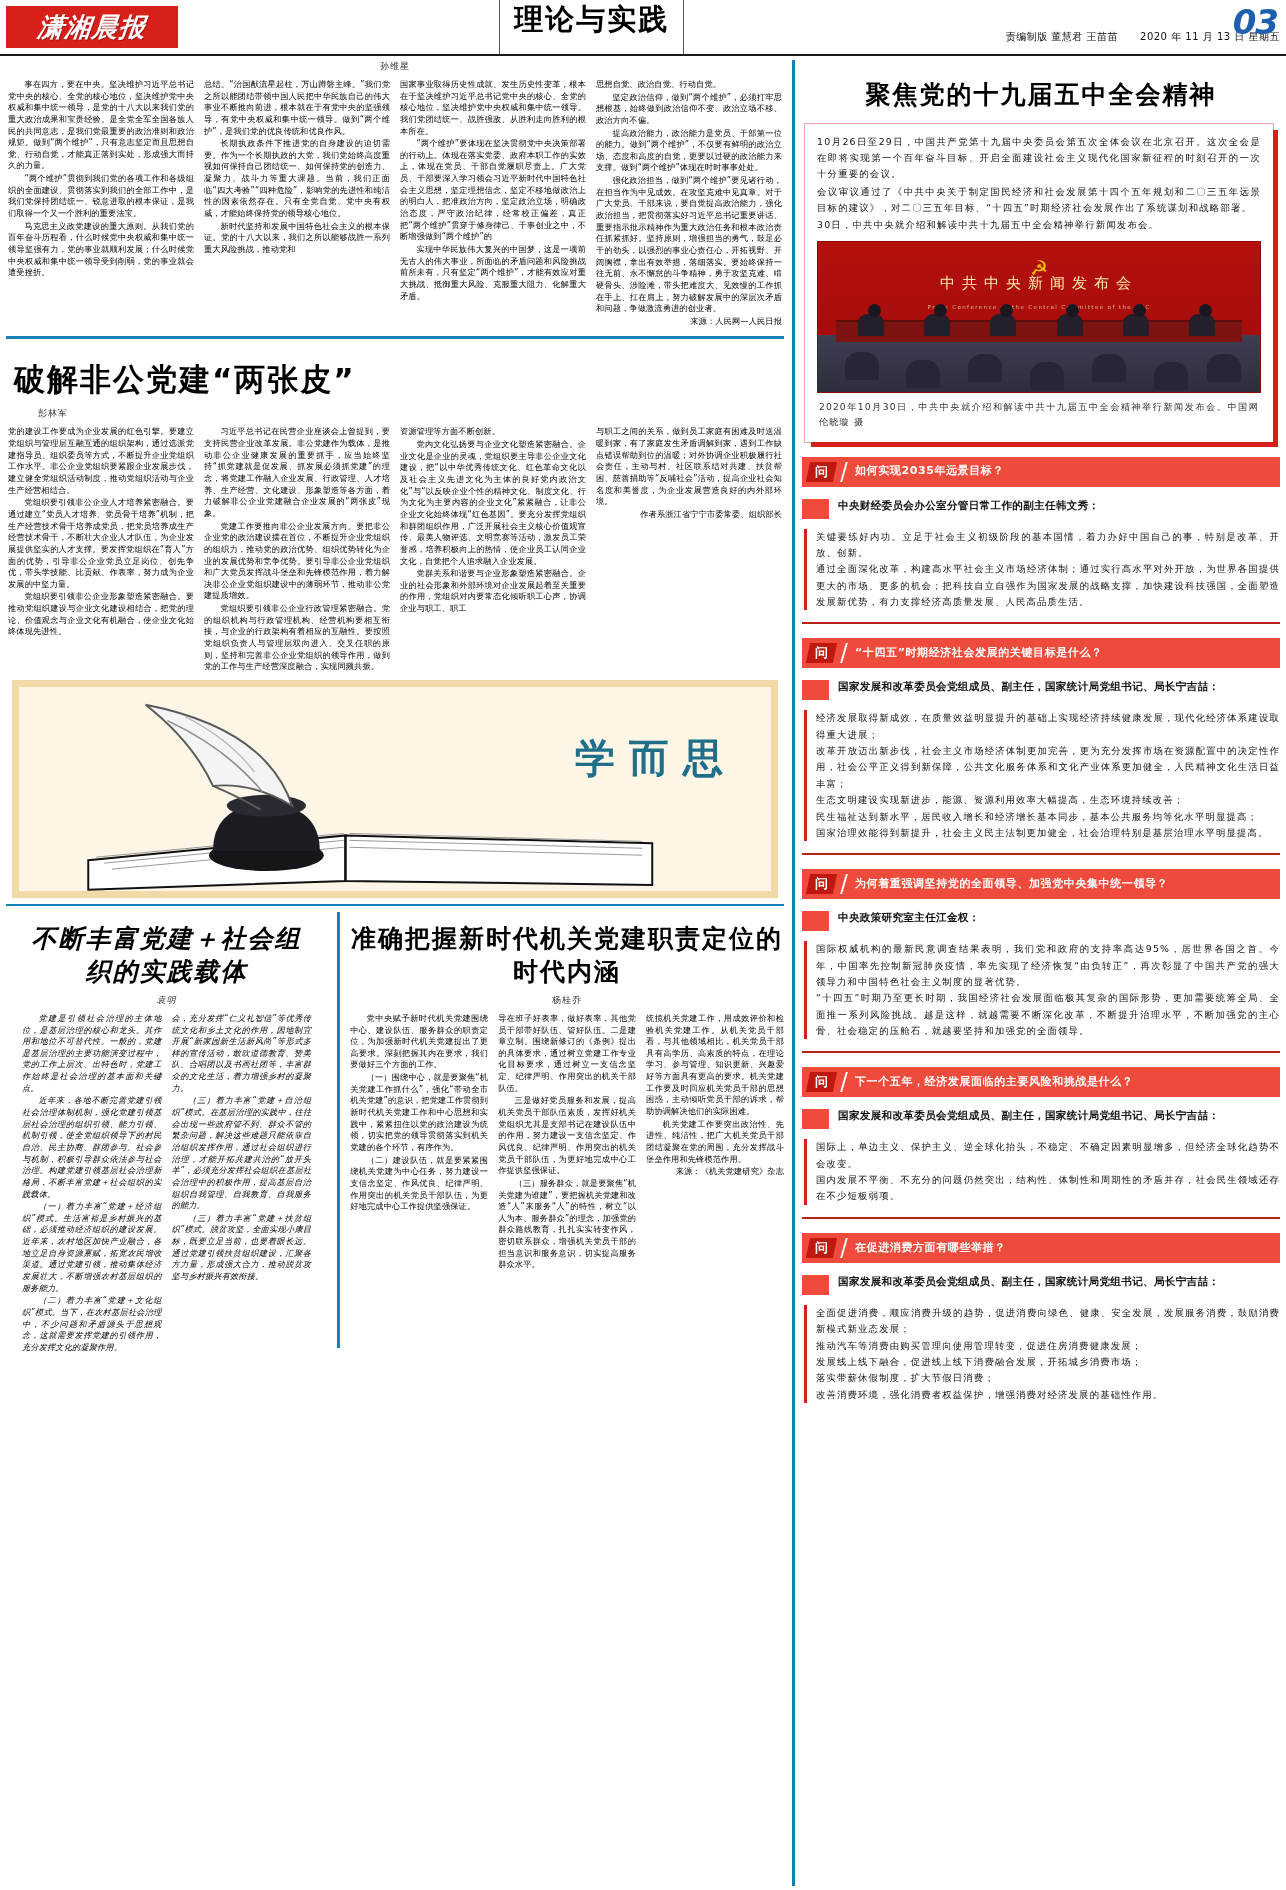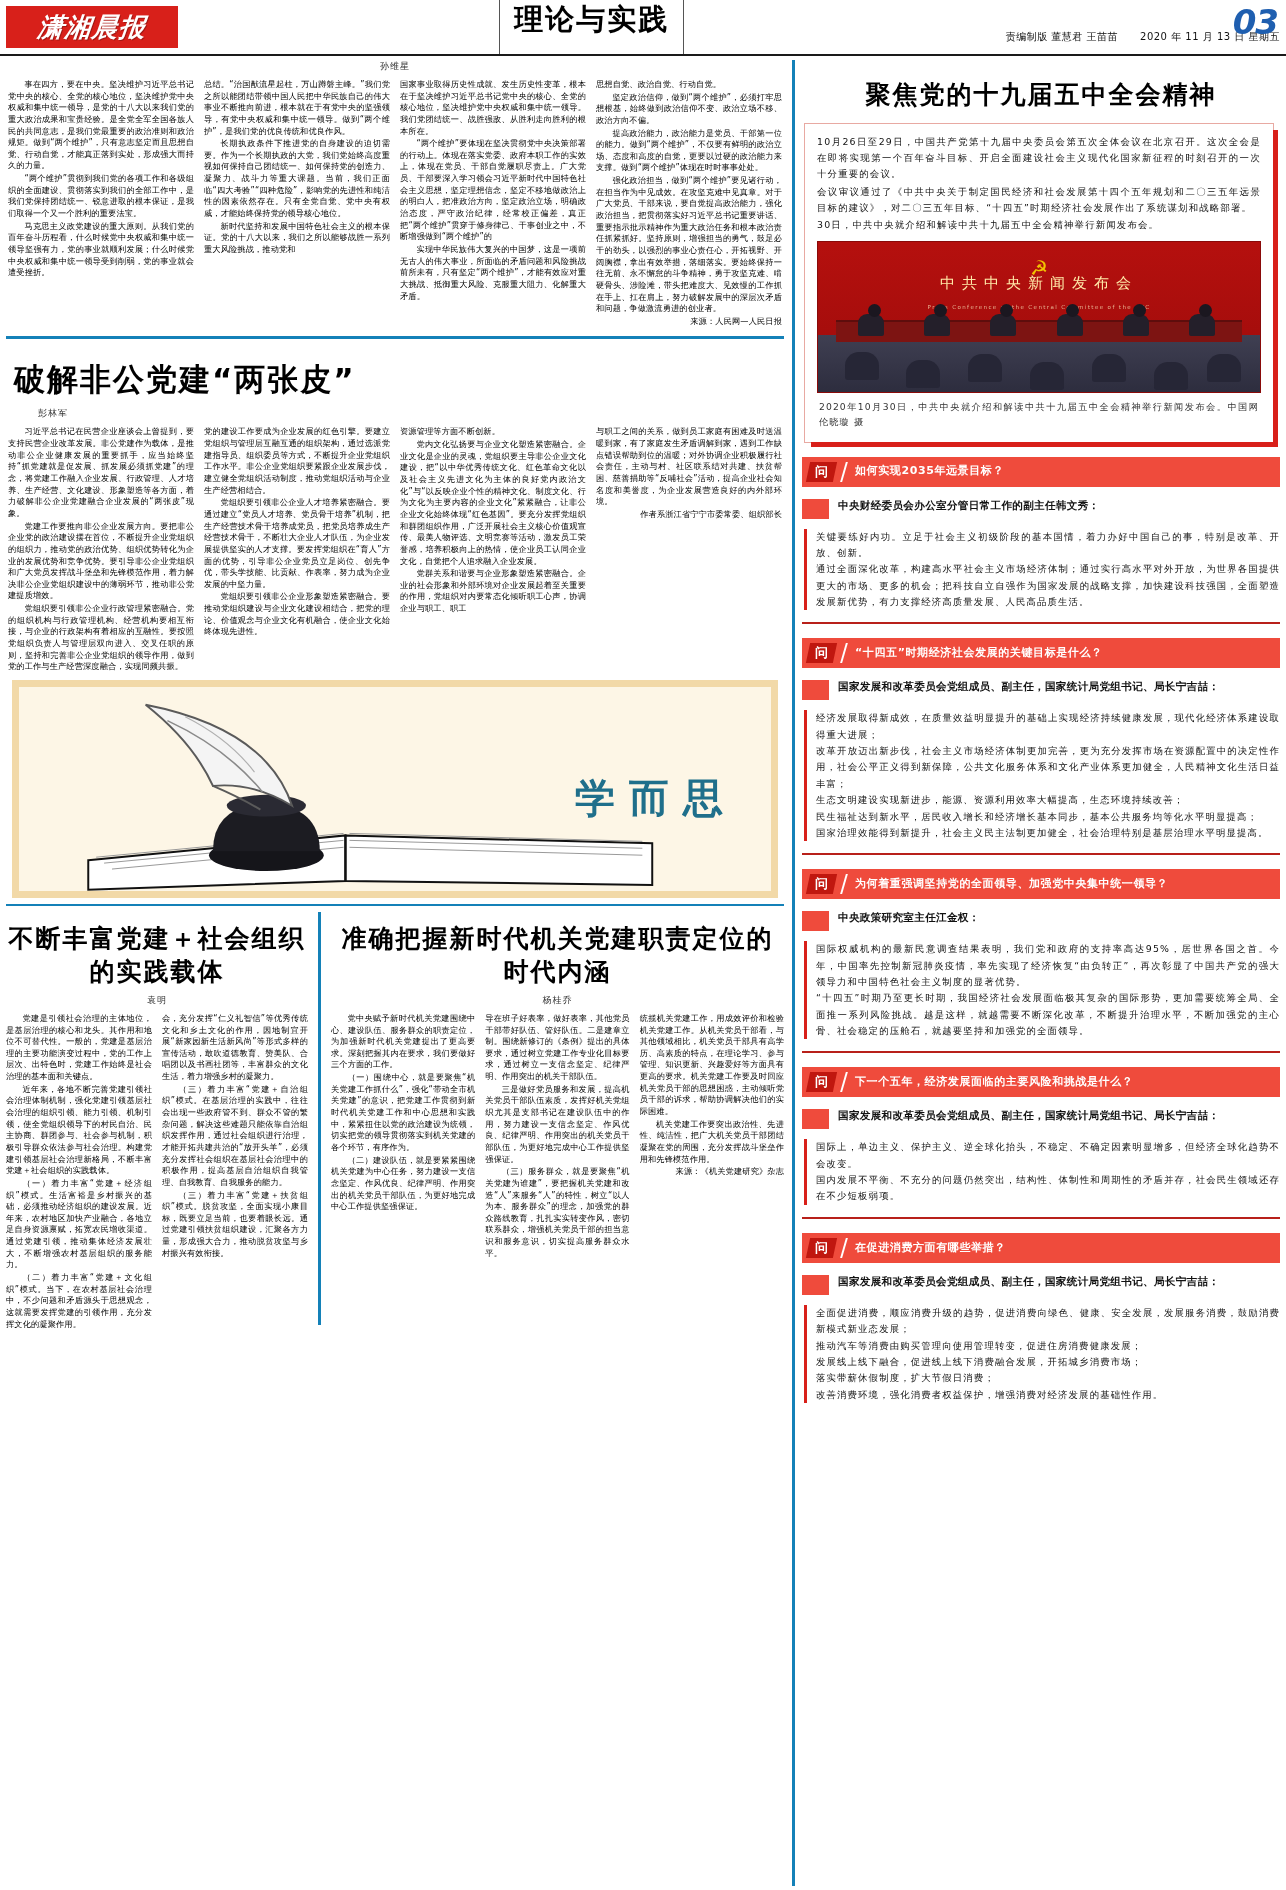--- a/index.html
+++ b/index.html
@@ -126,21 +126,20 @@
     position: relative;
     overflow: hidden;
   }
   .illus-inner { position: absolute; inset: 0; }
   .illus-label {
     position: absolute; right: 34px; top: 44px;
     font-size: 40px; font-weight: bold;
     color: #1f6f8b;
     letter-spacing: 14px;
     font-family: "DejaVu Serif", "Liberation Serif", serif;
-    margin-top: 40px;
   }
 
   
   .side-title {
     text-align: center;
     font-size: 25px; font-weight: bold;
     letter-spacing: 2px;
     padding: 18px 0 12px 0;
     color: #000;
   }
@@ -305,28 +304,28 @@
       </div>
     </div>
 
     <div class="hrule"></div>
 
     <div class="article-block">
       <div class="headline-2">破解非公党建“两张皮”</div>
       <div class="byline byline-left">彭林军</div>
       <div class="cols">
         <div class="col">
+          <p class="noindent">党的建设工作要成为企业发展的红色引擎。要建立党组织与管理层互融互通的组织架构，通过选派党建指导员、组织委员等方式，不断提升企业党组织工作水平。非公企业党组织要紧跟企业发展步伐，建立健全党组织活动制度，推动党组织活动与企业生产经营相结合。</p>
+          <p>党组织要引领非公企业人才培养紧密融合。要通过建立“党员人才培养、党员骨干培养”机制，把生产经营技术骨干培养成党员，把党员培养成生产经营技术骨干，不断壮大企业人才队伍，为企业发展提供坚实的人才支撑。要发挥党组织在“育人”方面的优势，引导非公企业党员立足岗位、创先争优，带头学技能、比贡献、作表率，努力成为企业发展的中坚力量。</p>
+          <p>党组织要引领非公企业形象塑造紧密融合。要推动党组织建设与企业文化建设相结合，把党的理论、价值观念与企业文化有机融合，使企业文化始终体现先进性。</p>
+        </div>
+        <div class="col">
           <p>习近平总书记在民营企业座谈会上曾提到，要支持民营企业改革发展。非公党建作为载体，是推动非公企业健康发展的重要抓手，应当始终坚持“抓党建就是促发展、抓发展必须抓党建”的理念，将党建工作融入企业发展、行政管理、人才培养、生产经营、文化建设、形象塑造等各方面，着力破解非公企业党建融合企业发展的“两张皮”现象。</p>
           <p>党建工作要推向非公企业发展方向。要把非公企业党的政治建设摆在首位，不断提升企业党组织的组织力，推动党的政治优势、组织优势转化为企业的发展优势和竞争优势。要引导非公企业党组织和广大党员发挥战斗堡垒和先锋模范作用，着力解决非公企业党组织建设中的薄弱环节，推动非公党建提质增效。</p>
           <p>党组织要引领非公企业行政管理紧密融合。党的组织机构与行政管理机构、经营机构要相互衔接，与企业的行政架构有着相应的互融性。要按照党组织负责人与管理层双向进入、交叉任职的原则，坚持和完善非公企业党组织的领导作用，做到党的工作与生产经营深度融合，实现同频共振。</p>
-        </div>
-        <div class="col">
-          <p class="noindent">党的建设工作要成为企业发展的红色引擎。要建立党组织与管理层互融互通的组织架构，通过选派党建指导员、组织委员等方式，不断提升企业党组织工作水平。非公企业党组织要紧跟企业发展步伐，建立健全党组织活动制度，推动党组织活动与企业生产经营相结合。</p>
-          <p>党组织要引领非公企业人才培养紧密融合。要通过建立“党员人才培养、党员骨干培养”机制，把生产经营技术骨干培养成党员，把党员培养成生产经营技术骨干，不断壮大企业人才队伍，为企业发展提供坚实的人才支撑。要发挥党组织在“育人”方面的优势，引导非公企业党员立足岗位、创先争优，带头学技能、比贡献、作表率，努力成为企业发展的中坚力量。</p>
-          <p>党组织要引领非公企业形象塑造紧密融合。要推动党组织建设与企业文化建设相结合，把党的理论、价值观念与企业文化有机融合，使企业文化始终体现先进性。</p>
         </div>
         <div class="col">
           <p class="noindent">资源管理等方面不断创新。</p>
           <p>党内文化弘扬要与企业文化塑造紧密融合。企业文化是企业的灵魂，党组织要主导非公企业文化建设，把“以中华优秀传统文化、红色革命文化以及社会主义先进文化为主体的良好党内政治文化”与“以反映企业个性的精神文化、制度文化、行为文化为主要内容的企业文化”紧紧融合，让非公企业文化始终体现“红色基因”。要充分发挥党组织和群团组织作用，广泛开展社会主义核心价值观宣传、最美人物评选、文明竞赛等活动，激发员工荣誉感，培养积极向上的热情，使企业员工认同企业文化，自觉把个人追求融入企业发展。</p>
           <p>党群关系和谐要与企业形象塑造紧密融合。企业的社会形象和外部环境对企业发展起着至关重要的作用，党组织对内要常态化倾听职工心声，协调企业与职工、职工</p>
         </div>
         <div class="col">
           <p class="noindent">与职工之间的关系，做到员工家庭有困难及时送温暖到家，有了家庭发生矛盾调解到家，遇到工作缺点错误帮助到位的温暖；对外协调企业积极履行社会责任，主动与村、社区联系结对共建、扶贫帮困、慈善捐助等“反哺社会”活动，提高企业社会知名度和美誉度，为企业发展营造良好的内外部环境。</p>
           <p class="src">作者系浙江省宁宁市委常委、组织部长</p>
         </div>
@@ -354,21 +353,21 @@
           <path d="M168 30 Q212 52 238 86" stroke="#b0b0b0" stroke-width="1.2" fill="none"></path>
           <path d="M196 100 Q224 112 244 124" stroke="#5a5a5a" stroke-width="2" fill="none"></path>
         </svg>
         <div class="illus-label">学而思</div>
       </div>
     </div>
 
     <div class="hrule-thin"></div>
 
     <div style="display:flex; align-items:stretch;">
-      <div style="flex:1 1 0; min-width:0; padding:0 6px;">
+      <div style="flex:1 1 0; min-width:0; padding:0 22px;font-style:italic;">
         <div class="headline-2" style="text-align:center; font-size:25px; padding-left:0;">不断丰富党建＋社会组织的实践载体</div>
         <div class="byline">袁明</div>
         <div class="cols">
           <div class="col">
             <p>党建是引领社会治理的主体地位，是基层治理的核心和龙头。其作用和地位不可替代性。一般的，党建是基层治理的主要功能演变过程中，党的工作上层次、出特色时，党建工作始终是社会治理的基本面和关键点。</p>
             <p>近年来，各地不断完善党建引领社会治理体制机制，强化党建引领基层社会治理的组织引领、能力引领、机制引领，使全党组织领导下的村民自治、民主协商、群团参与、社会参与机制，积极引导群众依法参与社会治理。构建党建引领基层社会治理新格局，不断丰富党建＋社会组织的实践载体。</p>
             <p>（一）着力丰富“党建＋经济组织”模式。生活富裕是乡村振兴的基础，必须推动经济组织的建设发展。近年来，农村地区加快产业融合，各地立足自身资源禀赋，拓宽农民增收渠道。通过党建引领，推动集体经济发展壮大，不断增强农村基层组织的服务能力。</p>
             <p>（二）着力丰富“党建＋文化组织”模式。当下，在农村基层社会治理中，不少问题和矛盾源头于思想观念，这就需要发挥党建的引领作用，充分发挥文化的凝聚作用。</p>
           </div>
           <div class="col">

